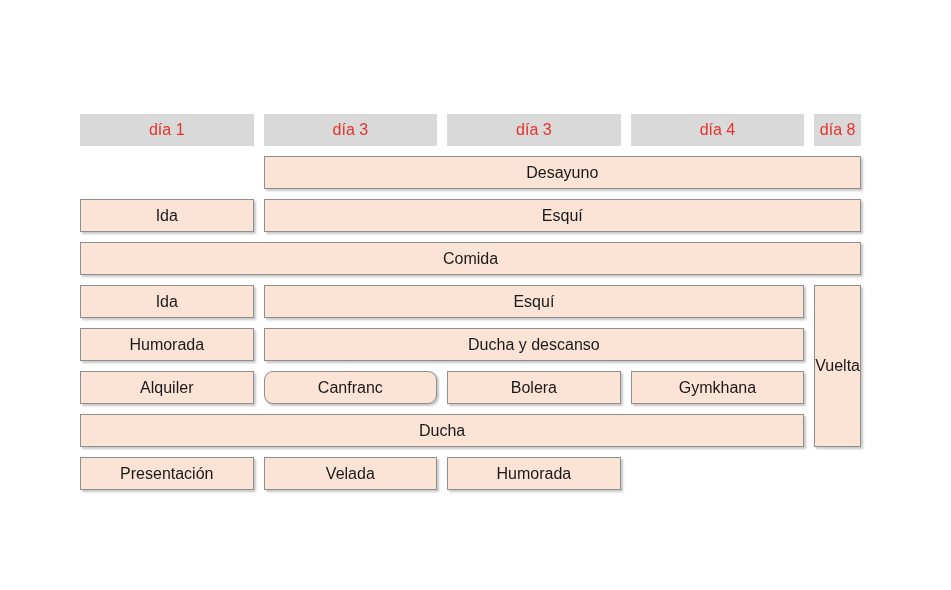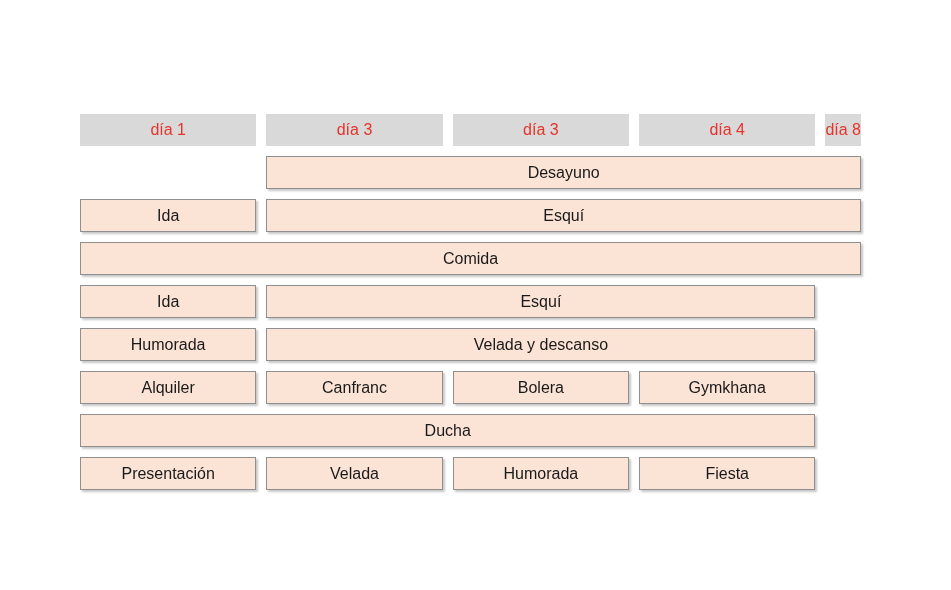--- a/index.html
+++ b/index.html
@@ -56,21 +56,21 @@
   .c-desayuno     { grid-row: 2; grid-column: 2 / 6; }
   .c-ida-manana   { grid-row: 3; grid-column: 1; }
   .c-esqui-manana { grid-row: 3; grid-column: 2 / 6; }
   .c-comida       { grid-row: 4; grid-column: 1 / 6; }
   .c-ida-tarde    { grid-row: 5; grid-column: 1; }
   .c-esqui-tarde  { grid-row: 5; grid-column: 2 / 5; }
   .c-vuelta       { grid-row: 5 / 9; grid-column: 5; }
   .c-llegada      { grid-row: 6; grid-column: 1; }
   .c-ducha        { grid-row: 6; grid-column: 2 / 5; }
   .c-alquiler     { grid-row: 7; grid-column: 1; }
-  .c-canfranc     { grid-row: 7; grid-column: 2; }
+  .c-canfranc     { grid-row: 7; grid-column: 2; border-radius: 9px; }
   .c-bolera       { grid-row: 7; grid-column: 3; }
   .c-gymkhana     { grid-row: 7; grid-column: 4; }
   .c-cena         { grid-row: 8; grid-column: 1 / 5; }
   .c-presentacion { grid-row: 9; grid-column: 1; }
   .c-velada       { grid-row: 9; grid-column: 2; }
   .c-humorada     { grid-row: 9; grid-column: 3; }
   .c-fiesta       { grid-row: 9; grid-column: 4; }
 </style>
 </head>
 <body>
@@ -86,30 +86,30 @@
 
     <div class="cell c-desayuno">Desayuno</div>
 
     <div class="cell c-ida-manana">Ida</div>
     <div class="cell c-esqui-manana">Esquí</div>
 
     <div class="cell c-comida">Comida</div>
 
     <div class="cell c-ida-tarde">Ida</div>
     <div class="cell c-esqui-tarde">Esquí</div>
+    <div class="cell c-vuelta">Vuelta</div>
 
     <div class="cell c-llegada">Humorada</div>
-    <div class="cell c-ducha">Velada y descanso</div>
+    <div class="cell c-ducha">Ducha y descanso</div>
 
     <div class="cell c-alquiler">Alquiler</div>
     <div class="cell c-canfranc">Canfranc</div>
     <div class="cell c-bolera">Bolera</div>
     <div class="cell c-gymkhana">Gymkhana</div>
 
     <div class="cell c-cena">Ducha</div>
 
     <div class="cell c-presentacion">Presentación</div>
     <div class="cell c-humorada">Humorada</div>
     <div class="cell c-velada">Velada</div>
-    <div class="cell c-fiesta">Fiesta</div>
 
   </div>
 </div>
 
 </body></html>

